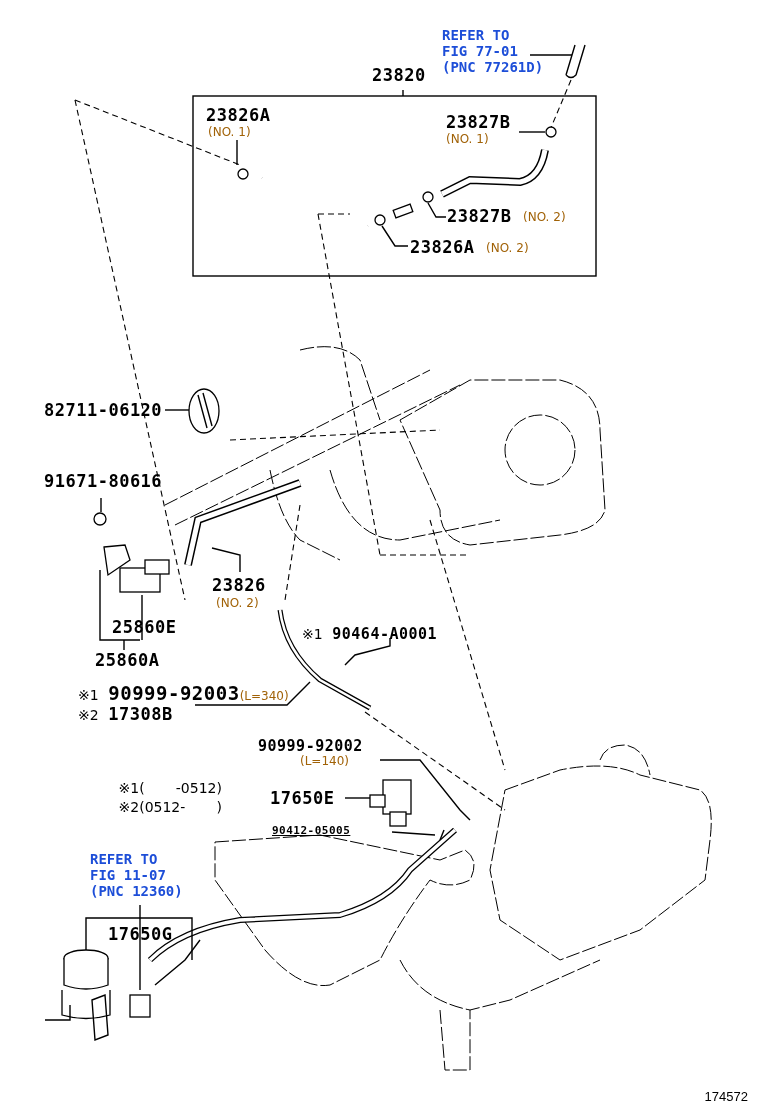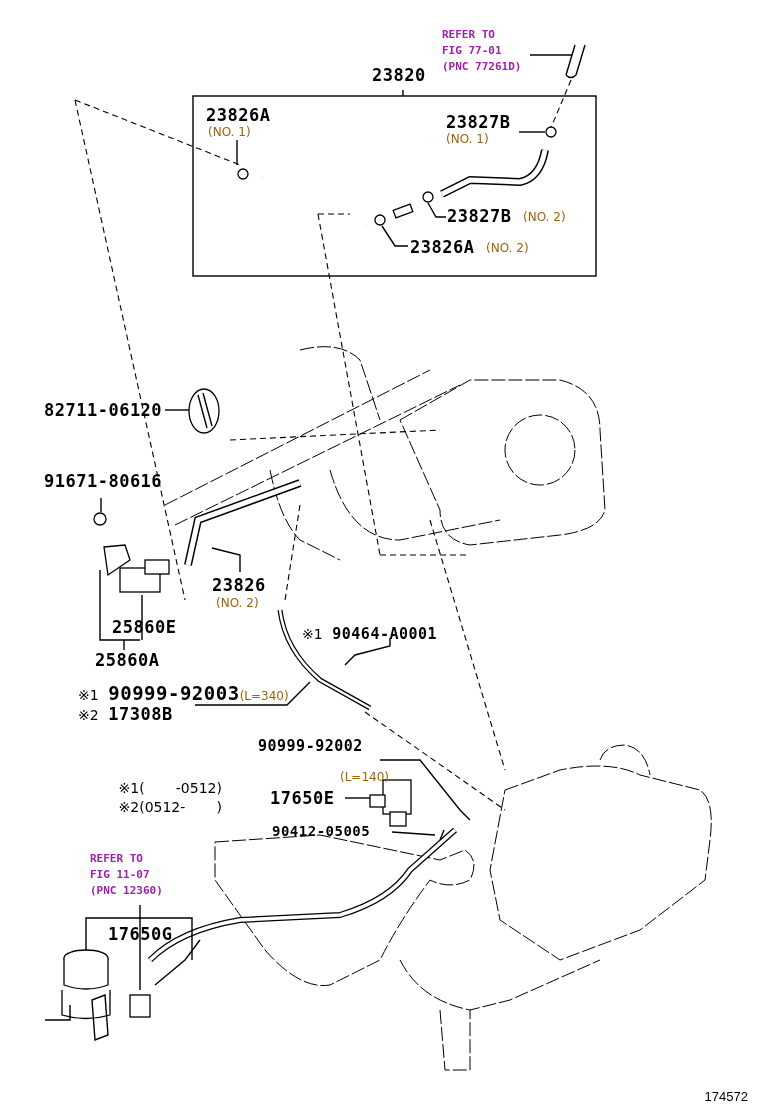--- a/index.html
+++ b/index.html
@@ -1,20 +1,20 @@
 <!DOCTYPE html>
 <html><head>
 <meta charset="utf-8">
 <style>
   html,body{margin:0;padding:0;background:#fff;}
   body{width:760px;height:1112px;position:relative;overflow:hidden;font-family:"DejaVu Sans Mono","Liberation Mono",monospace;color:#000;}
   svg{position:absolute;left:0;top:0;}
   .lbl{position:absolute;white-space:nowrap;font-family:"DejaVu Sans Mono","Liberation Mono",monospace;font-weight:bold;font-size:17px;line-height:18px;color:#000;letter-spacing:0.5px;}
   .sub{position:absolute;white-space:nowrap;font-family:"DejaVu Sans","Liberation Sans",sans-serif;font-weight:normal;font-size:12px;line-height:14px;color:#a16207;}
-  .ref{position:absolute;white-space:nowrap;font-family:"DejaVu Sans Mono","Liberation Mono",monospace;font-weight:bold;font-size:11px;line-height:16px;color:#a21caf;}
+  .ref{position:absolute;white-space:nowrap;font-family:"DejaVu Sans Mono","Liberation Mono",monospace;font-weight:bold;font-size:14px;line-height:16px;color:#1d4ed8;}
   .note{position:absolute;white-space:pre;font-family:"DejaVu Sans","Liberation Sans",sans-serif;font-size:14px;line-height:16px;color:#000;}
   .figno{position:absolute;right:12px;bottom:8px;font-family:"Liberation Sans","DejaVu Sans",sans-serif;font-size:13px;color:#000;}
   .ln{stroke:#000;stroke-width:1.4;fill:none;}
   .dash{stroke:#000;stroke-width:1.1;fill:none;stroke-dasharray:6 4;}
   .part{stroke:#000;stroke-width:1.3;fill:#fff;}
   .ghost{stroke:#000;stroke-width:1;fill:none;stroke-dasharray:14 3;}
 </style>
 </head>
 <body>
 
@@ -147,33 +147,33 @@
   <span class="note" style="position:static;">※1</span>
   <span class="lbl" style="position:static;font-size:19px;">90999-92003</span><span class="sub" style="position:static;">(L=340)</span>
 </div>
 
 <div style="position:absolute;left:78px;top:705px;white-space:nowrap;">
   <span class="note" style="position:static;">※2</span>
   <span class="lbl" style="position:static;">17308B</span>
 </div>
 
 <div class="lbl" style="left:258px;top:737px;font-size:15px;">90999-92002</div>
-<div class="sub" style="left:300px;top:770px;margin-left:40px;">(L=140)</div>
+<div class="sub" style="left:300px;top:754px;">(L=140)</div>
 
 <div style="position:absolute;left:80px;top:759px;">
   <div style="position:relative;height:19px;white-space:pre;">
     <span class="note" style="position:static;">※1</span><span class="note" style="position:static;">(       -0512)</span>
   </div>
   <div style="position:relative;height:19px;white-space:pre;">
     <span class="note" style="position:static;">※2</span><span class="note" style="position:static;">(0512-       )</span>
   </div>
 </div>
 
 <div class="lbl" style="left:270px;top:789px;">17650E</div>
-<div class="lbl" style="left:272px;top:822px;font-size:14px;">90412-05005</div>
+<div class="lbl" style="left:272px;top:822px;font-size:11px;text-decoration:underline;">90412-05005</div>
 
 <div class="ref" style="left:90px;top:851px;">
   <div>REFER TO</div>
   <div>FIG 11-07</div>
   <div>(PNC 12360)</div>
 </div>
 
 <div class="lbl" style="left:108px;top:925px;">17650G</div>
 
 <div class="figno">174572</div>

